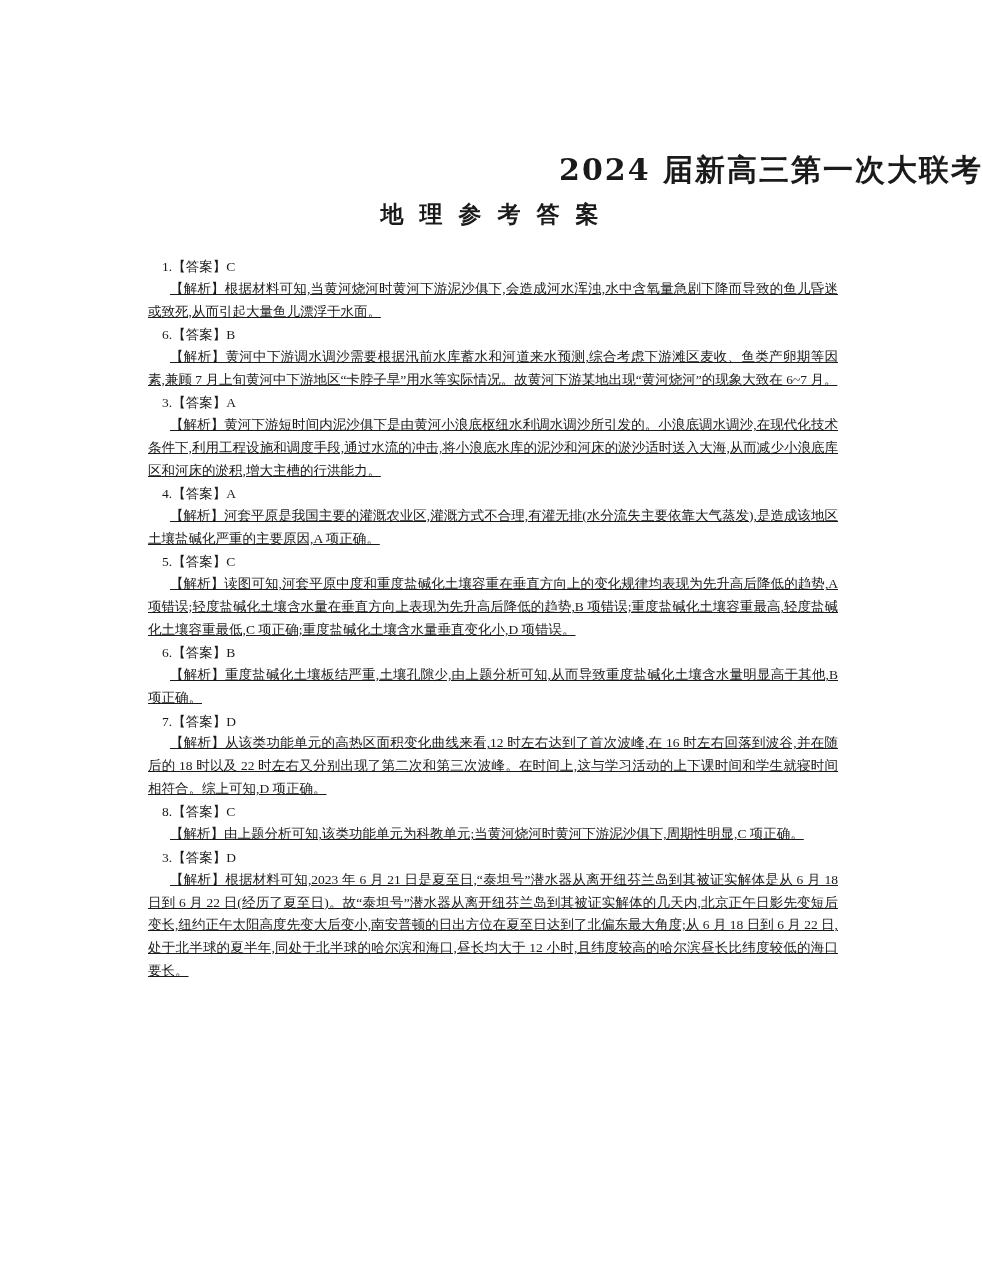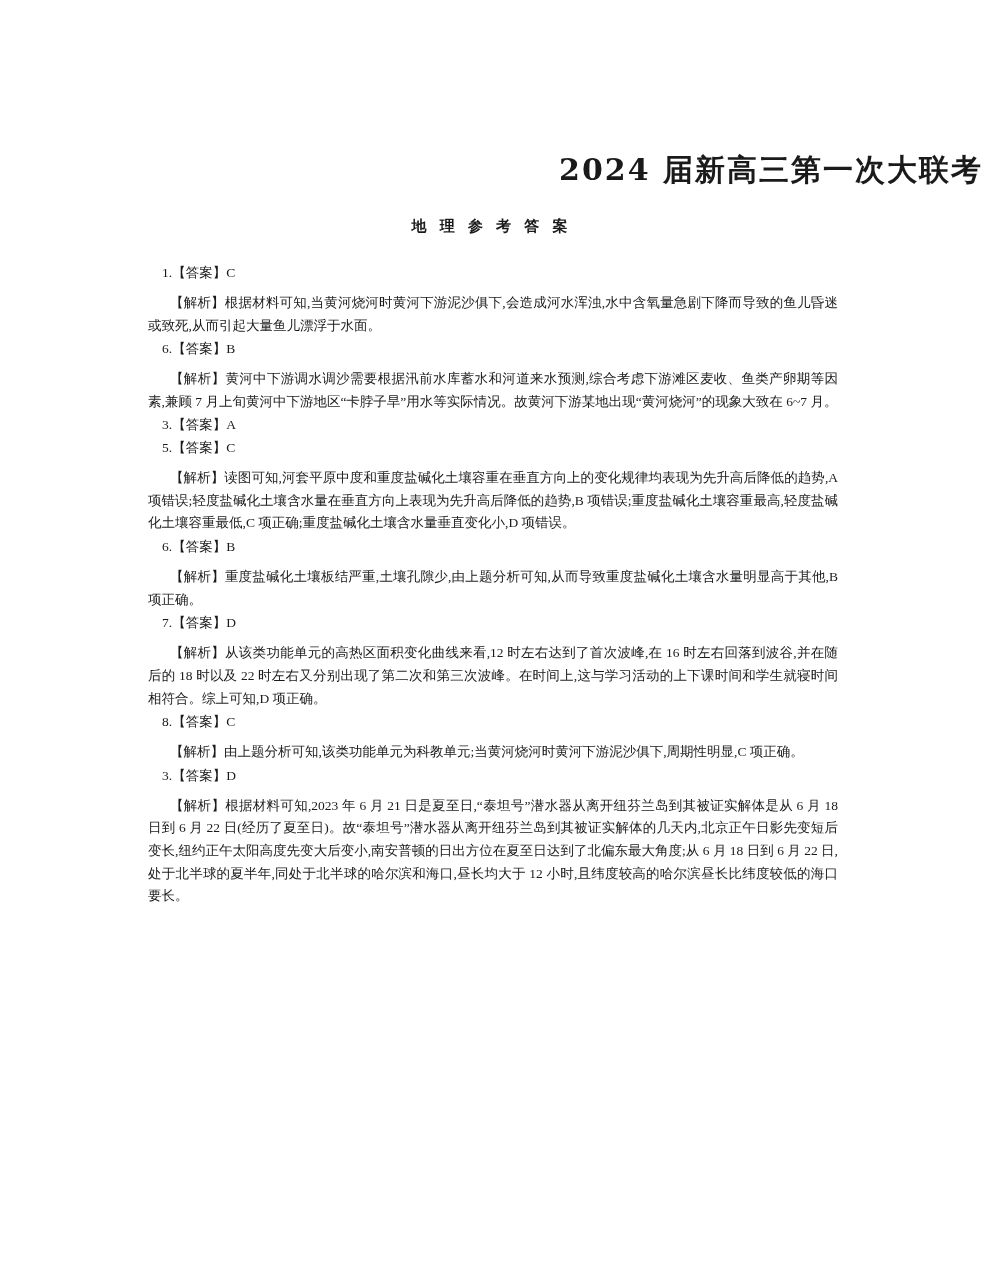--- a/index.html
+++ b/index.html
@@ -28,24 +28,24 @@
   }
   .doc-title {
     font-size: 30px;
     font-weight: bold;
     letter-spacing: 2px;
     line-height: 1.3;
     font-family: "DejaVu Serif", "Liberation Serif", serif;
     text-align: right;
   }
   .doc-subtitle {
-    font-size: 15px;
+    font-size: 23px;
     font-weight: bold;
     letter-spacing: 4px;
-    margin-top: 28px;
+    margin-top: 10px;
     font-family: "DejaVu Serif", "Liberation Serif", serif;
   }
   .body-area {
     margin: 26px 148px 0 148px;
     width: 690px;
   }
   .qitem {
     margin-bottom: 1px;
   }
   .ans-line {
@@ -53,21 +53,22 @@
     line-height: 1.62;
     text-indent: 0;
     margin-left: 14px;
   }
   .exp-line {
     font-size: 13.5px;
     line-height: 1.68;
     text-align: justify;
     text-justify: inter-ideograph;
     text-indent: 22px;
-    margin-top: 8px;
+    margin-top: 0px;
+    text-decoration: underline;
   }
 </style>
 </head>
 <body>
 
 <div class="page">
 
   <div class="title-block">
     <div class="doc-title">2024 届新高三第一次大联考</div>
     <div class="doc-subtitle">地 理 参 考 答 案</div>
@@ -80,22 +81,27 @@
       <div class="exp-line">【解析】根据材料可知,当黄河烧河时黄河下游泥沙俱下,会造成河水浑浊,水中含氧量急剧下降而导致的鱼儿昏迷或致死,从而引起大量鱼儿漂浮于水面。</div>
     </div>
 
     <div class="qitem">
       <div class="ans-line">6.【答案】B</div>
       <div class="exp-line">【解析】黄河中下游调水调沙需要根据汛前水库蓄水和河道来水预测,综合考虑下游滩区麦收、鱼类产卵期等因素,兼顾 7 月上旬黄河中下游地区“卡脖子旱”用水等实际情况。故黄河下游某地出现“黄河烧河”的现象大致在 6~7 月。</div>
     </div>
 
     <div class="qitem">
       <div class="ans-line">3.【答案】A</div>
+      <div class="exp-line">【解析】黄河下游短时间内泥沙俱下是由黄河小浪底枢纽水利调水调沙所引发的。小浪底调水调沙,在现代化技术条件下,利用工程设施和调度手段,通过水流的冲击,将小浪底水库的泥沙和河床的淤沙适时送入大海,从而减少小浪底库区和河床的淤积,增大主槽的行洪能力。</div>
     </div>
 
+    <div class="qitem">
+      <div class="ans-line">4.【答案】A</div>
+      <div class="exp-line">【解析】河套平原是我国主要的灌溉农业区,灌溉方式不合理,有灌无排(水分流失主要依靠大气蒸发),是造成该地区土壤盐碱化严重的主要原因,A 项正确。</div>
+    </div>
 
     <div class="qitem">
       <div class="ans-line">5.【答案】C</div>
       <div class="exp-line">【解析】读图可知,河套平原中度和重度盐碱化土壤容重在垂直方向上的变化规律均表现为先升高后降低的趋势,A 项错误;轻度盐碱化土壤含水量在垂直方向上表现为先升高后降低的趋势,B 项错误;重度盐碱化土壤容重最高,轻度盐碱化土壤容重最低,C 项正确;重度盐碱化土壤含水量垂直变化小,D 项错误。</div>
     </div>
 
     <div class="qitem">
       <div class="ans-line">6.【答案】B</div>
       <div class="exp-line">【解析】重度盐碱化土壤板结严重,土壤孔隙少,由上题分析可知,从而导致重度盐碱化土壤含水量明显高于其他,B 项正确。</div>
     </div>

